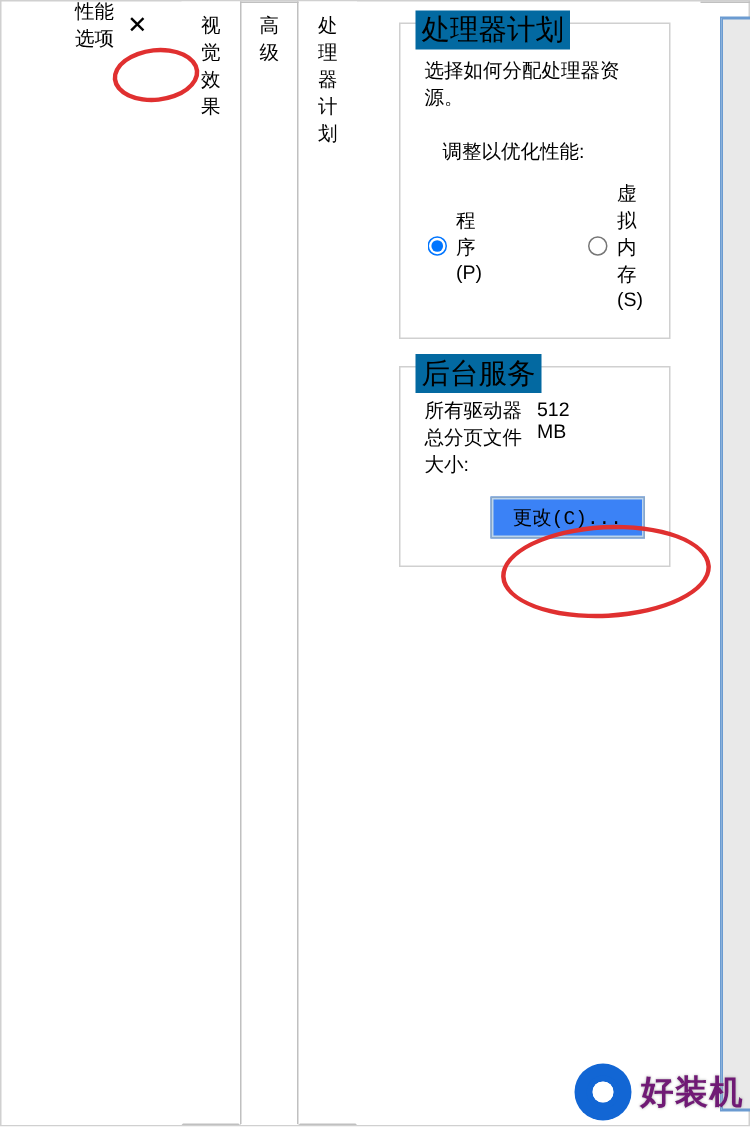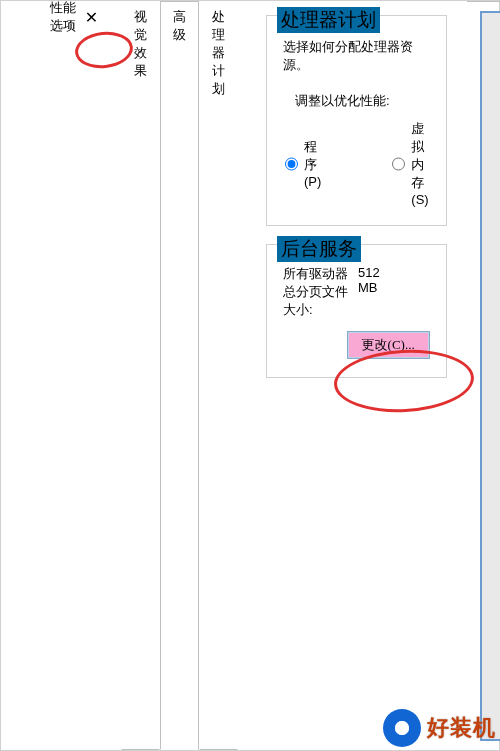--- a/index.html
+++ b/index.html
@@ -106,24 +106,24 @@
     justify-content: center;
     padding-right: 50px;
     margin: 6px 0 12px 0;
   }
   .change-row {
     display: flex;
     justify-content: flex-end;
   }
   .btn {
     border: 1px solid #8aa8c8;
-    background: #f9a8d4;
+    background: #3b82f6;
     padding: 4px 14px;
     font-size: 13px;
-    font-family: Liberation Serif, serif;
+    font-family: Liberation Mono, monospace;
     cursor: pointer;
     outline: 1px solid #bcd4ea;
     outline-offset: -2px;
   }
   .buttonbar {
     border-top: 1px solid #c0c0c0;
     padding: 10px 14px;
     display: flex;
     justify-content: flex-end;
     gap: 8px;
@@ -187,21 +187,21 @@
   .wm-inner {
     width: 14px;
     height: 14px;
     border-radius: 50%;
     background: #fff;
     box-shadow: 0 0 0 4px #1266d4, 0 0 0 6px #fff inset;
   }
   .wm-text {
     font-size: 22px;
     font-weight: bold;
-    color: #c2410c;
+    color: #701a75;
     text-shadow: 0 0 2px #aaa;
     letter-spacing: 1px;
   }
 </style>
 </head>
 <body>
 
 <div class="window">
 
   <div class="titlebar">

